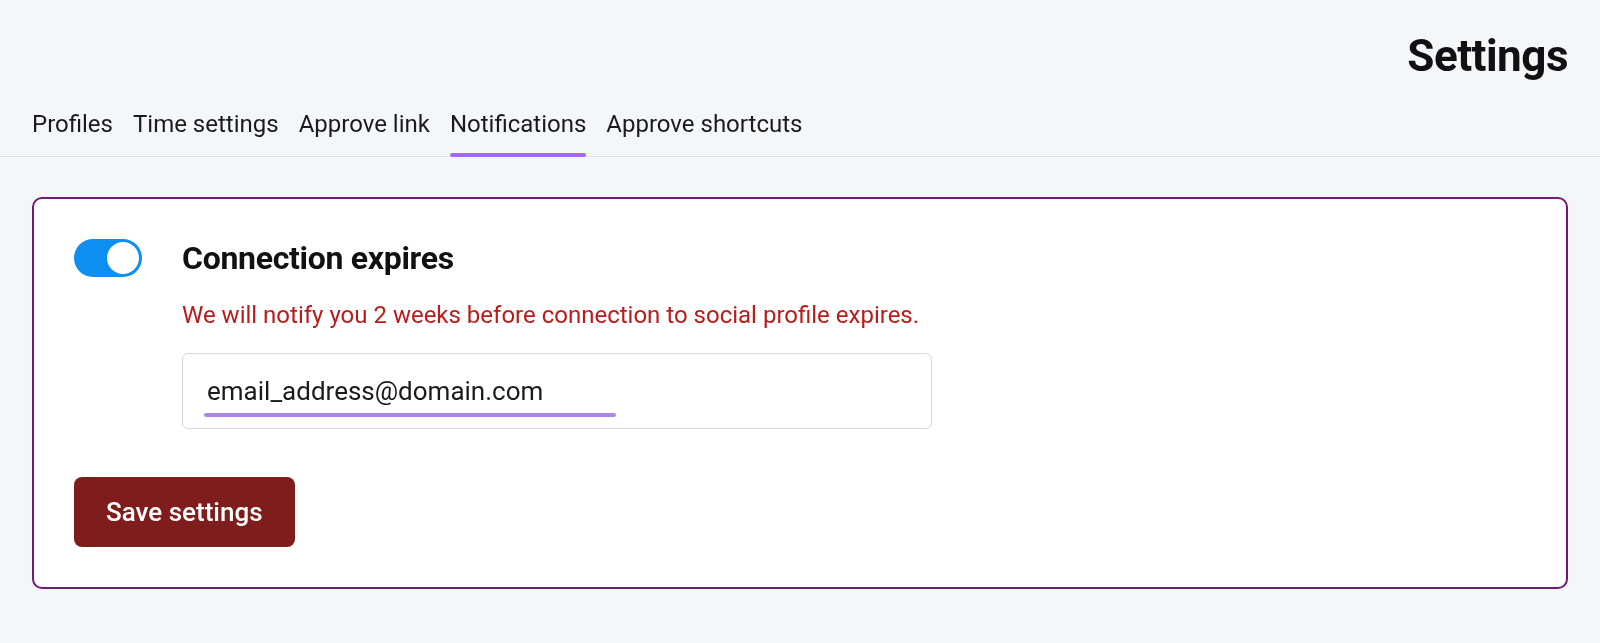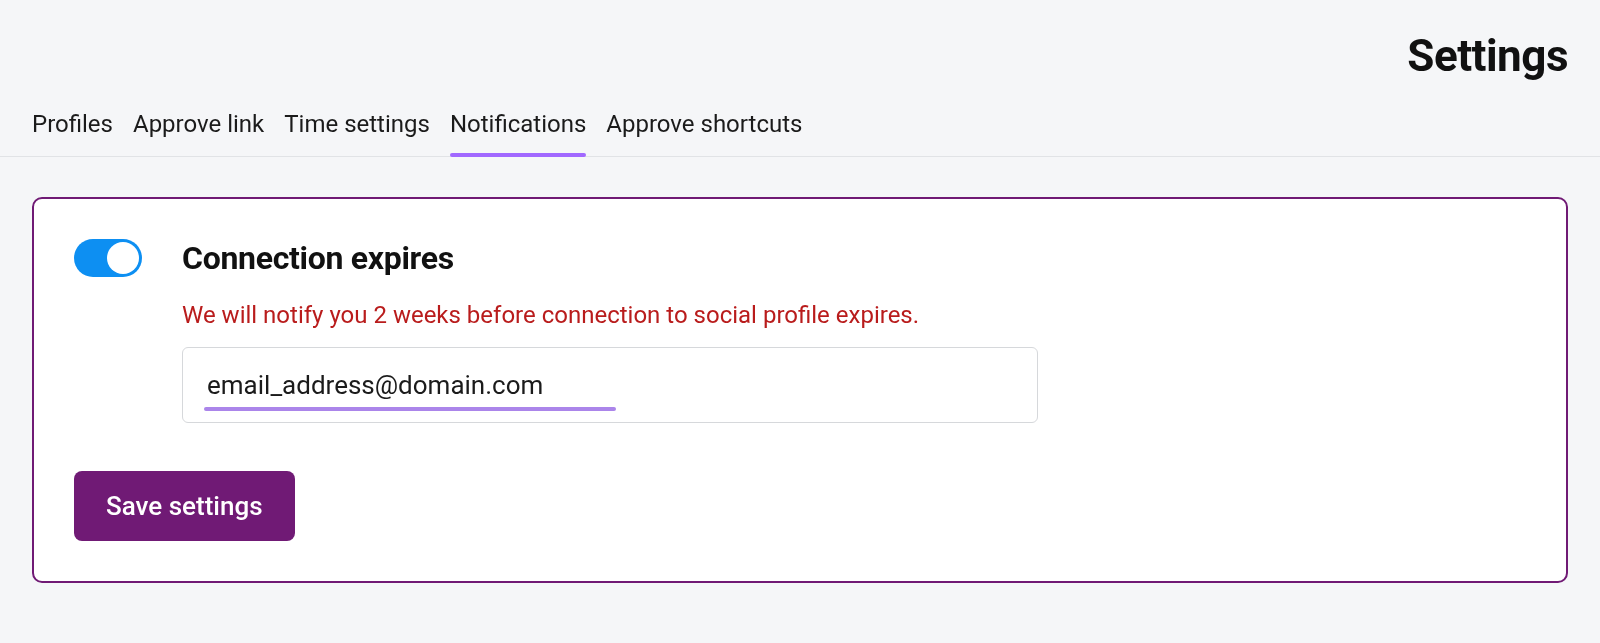--- a/index.html
+++ b/index.html
@@ -91,23 +91,23 @@
     .indent-block {
       margin-left: 108px;
     }
     .description {
       font-size: 24px;
       color: #b91c1c;
       margin-top: 24px;
       font-weight: 400;
     }
     .input-wrap {
-      margin-top: 18px;
+      margin-top: 24px;
       position: relative;
-      width: 856px;
+      width: 750px;
       border-radius: 19px;
     }
     .email-input {
       width: 100%;
       height: 76px;
       border: 1px solid #d6d8db;
       border-radius: 6px;
       font-size: 26px;
       padding: 0 24px;
       color: #1b1b1b;
@@ -118,41 +118,41 @@
       position: absolute;
       left: 22px;
       bottom: 12px;
       height: 4px;
       width: 412px;
       background: #ab85ea;
       border-radius: 2px;
     }
     .save-btn {
       margin-top: 48px;
-      background: #701a75;
+      background: #7f1d1d;
       color: #fff;
       border: none;
       border-radius: 8px;
       font-size: 26px;
       font-weight: 500;
       padding: 20px 32px;
       cursor: pointer;
       font-family: inherit;
     }
   </style>
 </head>
 <body>
 
 <div class="page">
   <h1 class="page-title">Settings</h1>
 
   <div class="tabs">
     <div class="tab">Profiles</div>
+    <div class="tab">Time settings</div>
     <div class="tab">Approve link</div>
-    <div class="tab">Time settings</div>
     <div class="tab active">Notifications</div>
     <div class="tab">Approve shortcuts</div>
   </div>
 
   <div class="card">
     <div class="row-header">
       <div class="toggle">
         <div class="toggle-knob"></div>
       </div>
       <div class="section-title">Connection expires</div>

